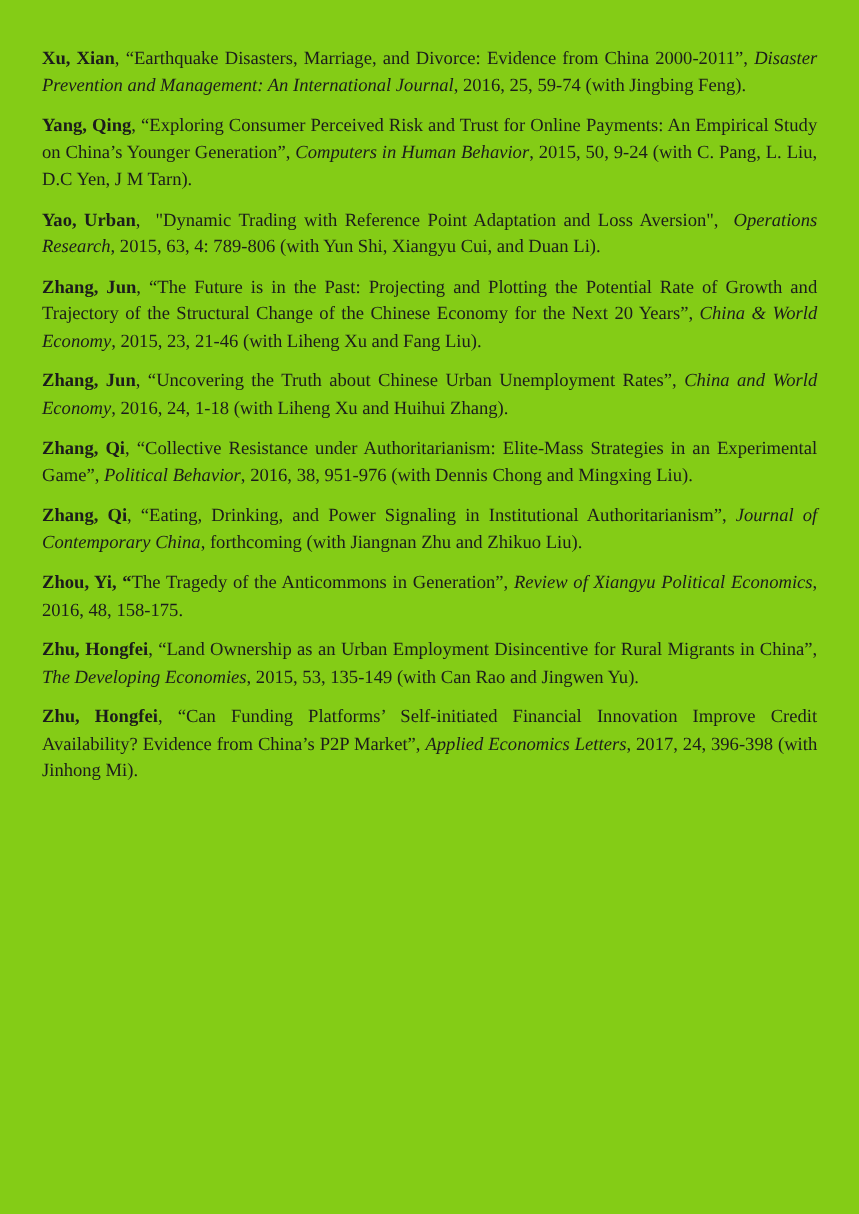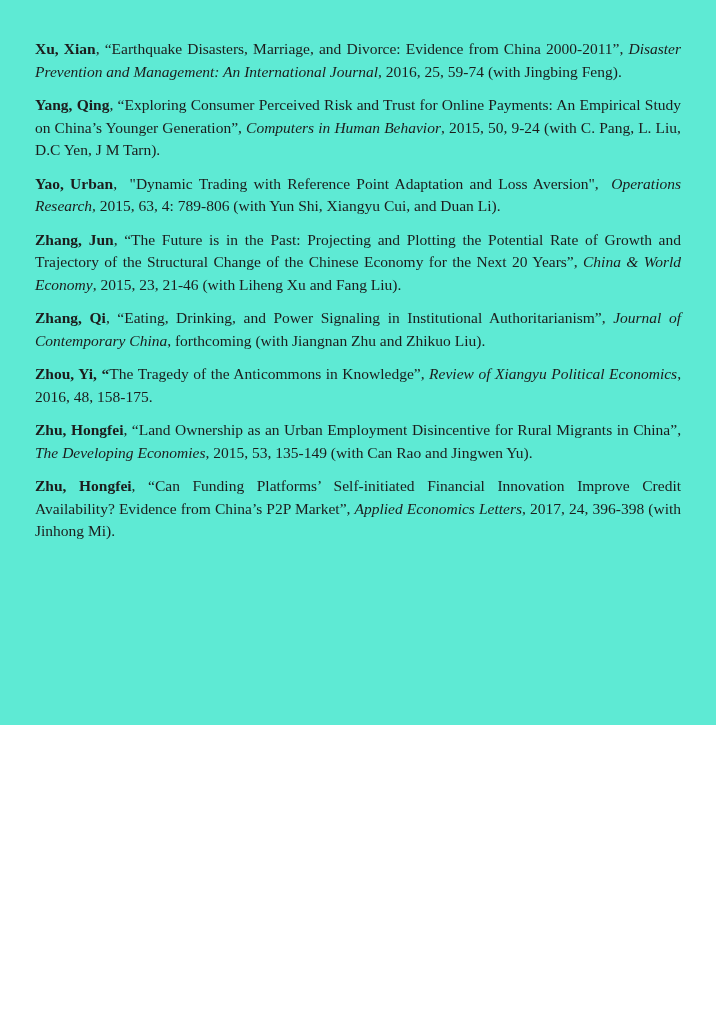--- a/index.html
+++ b/index.html
@@ -3,22 +3,22 @@
 <meta charset="utf-8">
 <style>
   html, body {
     margin: 0;
     padding: 0;
     background: #ffffff;
   }
   .page {
     position: relative;
     width: 716px;
-    height: 725px;
-    background: #5eead4;
+    height: 1012px;
+    background: #84cc16;
     overflow: hidden;
   }
   .content {
     box-sizing: border-box;
     width: 716px;
     padding: 38px 35px 0 35px;
     font-family: "Liberation Serif", "DejaVu Serif", serif;
     font-size: 15.5px;
     line-height: 22.5px;
     color: #1c1c1c;
@@ -37,18 +37,20 @@
 </style>
 </head>
 <body>
 
 <div class="page">
   <div class="content">
       <p class="pub"><span class="bold">Xu, Xian</span><span class="normal">, “Earthquake Disasters, Marriage, and Divorce: Evidence from China 2000-2011”, </span><span class="italic">Disaster Prevention and Management: An International Journal</span><span class="normal">, 2016, 25, 59-74 (with Jingbing Feng).</span></p>
       <p class="pub"><span class="bold">Yang, Qing</span><span class="normal">, “Exploring Consumer Perceived Risk and Trust for Online Payments: An Empirical Study on China’s Younger Generation”, </span><span class="italic">Computers in Human Behavior</span><span class="normal">, 2015, 50, 9-24 (with C. Pang, L. Liu, D.C Yen, J M Tarn).</span></p>
       <p class="pub"><span class="bold">Yao, Urban</span><span class="normal">,&nbsp; "Dynamic Trading with Reference Point Adaptation and Loss Aversion",&nbsp; </span><span class="italic">Operations Research,</span><span class="normal"> 2015, 63, 4: 789-806 (with Yun Shi, Xiangyu Cui, and Duan Li).</span></p>
       <p class="pub"><span class="bold">Zhang, Jun</span><span class="normal">, “The Future is in the Past: Projecting and Plotting the Potential Rate of Growth and Trajectory of the Structural Change of the Chinese Economy for the Next 20 Years”, </span><span class="italic">China &amp; World Economy</span><span class="normal">, 2015, 23, 21-46 (with Liheng Xu and Fang Liu).</span></p>
+      <p class="pub"><span class="bold">Zhang, Jun</span><span class="normal">, “Uncovering the Truth about Chinese Urban Unemployment Rates”, </span><span class="italic">China and World Economy</span><span class="normal">, 2016, 24, 1-18 (with Liheng Xu and Huihui Zhang).</span></p>
+      <p class="pub"><span class="bold">Zhang, Qi</span><span class="normal">, “Collective Resistance under Authoritarianism: Elite-Mass Strategies in an Experimental Game”, </span><span class="italic">Political Behavior</span><span class="normal">, 2016, 38, 951-976 (with Dennis Chong and Mingxing Liu).</span></p>
       <p class="pub"><span class="bold">Zhang, Qi</span><span class="normal">, “Eating, Drinking, and Power Signaling in Institutional Authoritarianism”, </span><span class="italic">Journal of Contemporary China</span><span class="normal">, forthcoming (with Jiangnan Zhu and Zhikuo Liu).</span></p>
-      <p class="pub"><span class="bold">Zhou, Yi, “</span><span class="normal">The Tragedy of the Anticommons in Knowledge”, </span><span class="italic">Review of Xiangyu Political Economics</span><span class="normal">, 2016, 48, 158-175.</span></p>
+      <p class="pub"><span class="bold">Zhou, Yi, “</span><span class="normal">The Tragedy of the Anticommons in Generation”, </span><span class="italic">Review of Xiangyu Political Economics</span><span class="normal">, 2016, 48, 158-175.</span></p>
       <p class="pub"><span class="bold">Zhu, Hongfei</span><span class="normal">, “Land Ownership as an Urban Employment Disincentive for Rural Migrants in China”, </span><span class="italic">The Developing Economies</span><span class="normal">, 2015, 53, 135-149 (with Can Rao and Jingwen Yu).</span></p>
       <p class="pub"><span class="bold">Zhu, Hongfei</span><span class="normal">, “Can Funding Platforms’ Self-initiated Financial Innovation Improve Credit Availability? Evidence from China’s P2P Market”, </span><span class="italic">Applied Economics Letters</span><span class="normal">, 2017, 24, 396-398 (with Jinhong Mi).</span></p>
     </div>
 </div>
 
 </body></html>

